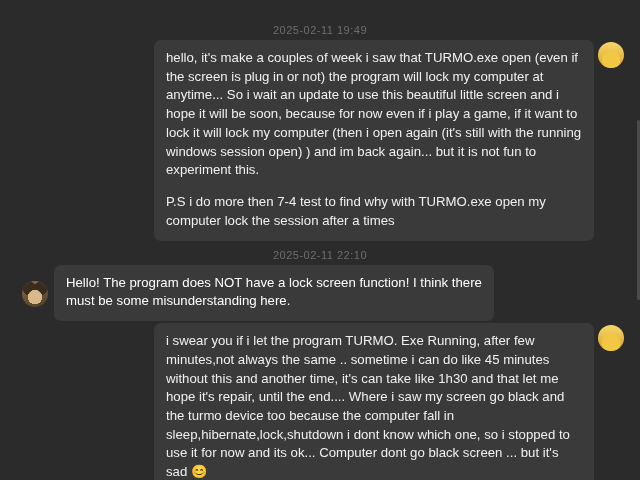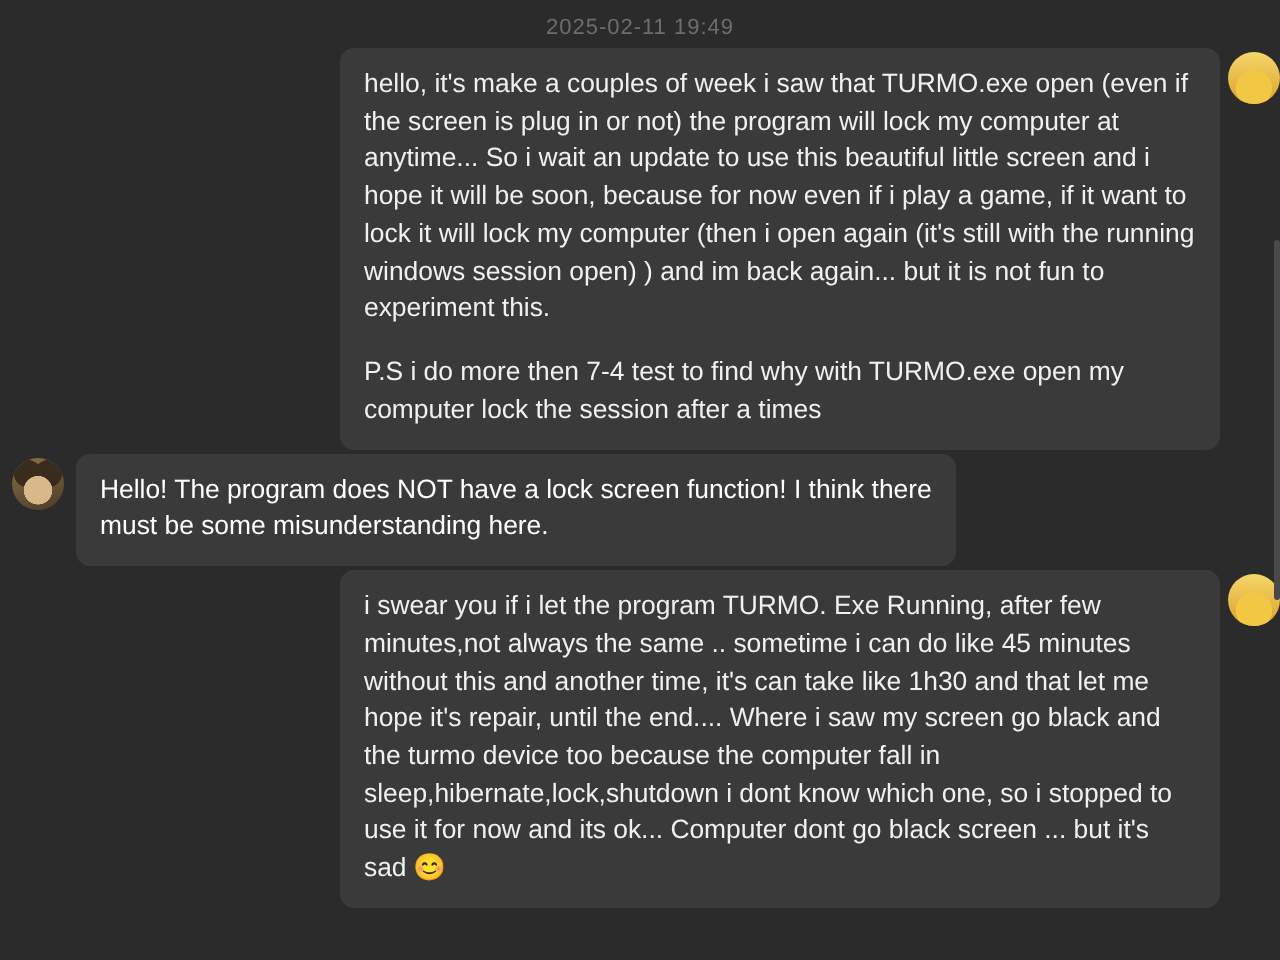--- a/index.html
+++ b/index.html
@@ -13,21 +13,21 @@
     overflow: hidden;
     font-family: "Liberation Sans", sans-serif;
     color: #e6e6e6;
   }
   .chat {
     position: relative;
     width: 640px;
     height: 480px;
     background: #2b2b2b;
     box-sizing: border-box;
-    padding: 0;
+    padding: 16px;
     overflow: hidden;
   }
   .timestamp {
     text-align: center;
     font-size: 11px;
     color: #6d6d6d;
     letter-spacing: 0.5px;
     margin: 8px 0 4px 0;
     user-select: none;
   }
@@ -37,20 +37,21 @@
     width: 100%;
     box-sizing: border-box;
   }
   .row.out {
     justify-content: flex-end;
     padding-right: 0px;
   }
   .row.in {
     justify-content: flex-start;
     padding-left: 6px;
+    align-items: center;
   }
   .avatar {
     width: 26px;
     height: 26px;
     border-radius: 50%;
     flex: 0 0 26px;
     margin-top: 2px;
     background: #6b5a3e;
     overflow: hidden;
     position: relative;
@@ -128,20 +129,21 @@
       <div class="bubble out">
         <p>hello, it's make a couples of week i saw that TURMO.exe open (even if the screen is plug in or not) the program will lock my computer at anytime... So i wait an update to use this beautiful little screen and i hope it will be soon, because for now even if i play a game, if it want to lock it will lock my computer (then i open again (it's still with the running windows session open) ) and im back again... but it is not fun to experiment this.</p>
         <p>P.S i do more then 7-4 test to find why with TURMO.exe open my computer lock the session after a times</p>
       </div>
       <div class="avatar right">
         <div class="avatar-img-b"></div>
       </div>
     </div>
   </div>
 
+  <div class="timestamp">2025-02-11 22:10</div>
   <div class="msg-block">
     <div class="row in">
       <div class="avatar left">
         <div class="avatar-img-a"></div>
       </div>
       <div class="bubble in">
         <p>Hello! The program does NOT have a lock screen function! I think there must be some misunderstanding here.</p>
       </div>
     </div>
   </div>

